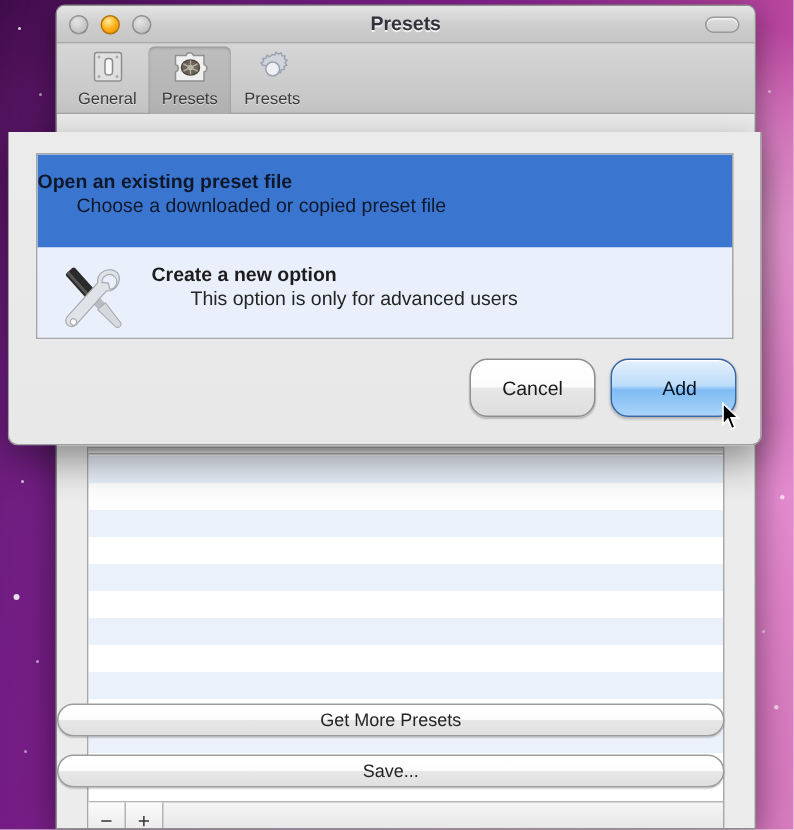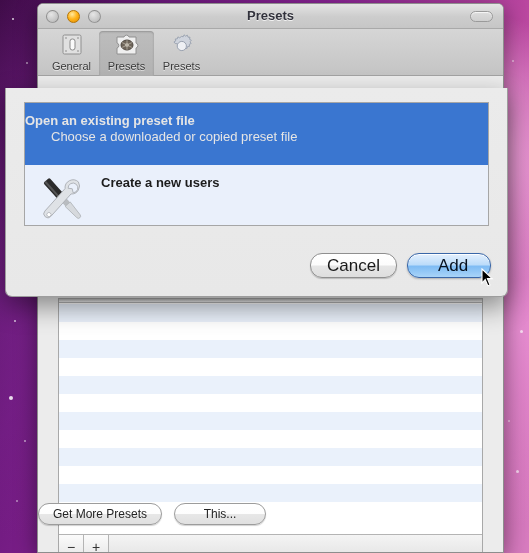--- a/index.html
+++ b/index.html
@@ -76,21 +76,21 @@
     background:linear-gradient(180deg,#f4f4f4,#e3e3e3);
     border-top:1px solid #b4b4b4; display:flex; align-items:stretch;
   }
   .segbtn {
     width:25px; display:flex; align-items:center; justify-content:center;
     border-right:1px solid #b4b4b4; font-size:14px; color:#333;
     background:linear-gradient(180deg,#fbfbfb,#e6e6e6);
   }
   .bottom-btns {
     position:absolute; left:0; right:20px; bottom:27px;
-    display:flex; gap:12px;
+    display:flex; justify-content:flex-end; gap:12px;flex-direction:column;
   }
   .cap-btn {
     height:22px; min-width:92px; padding:0 14px; border-radius:11px;
     border:1px solid #9c9c9c; font-size:12px; color:#242424;
     background:linear-gradient(180deg,#ffffff 0%,#fdfdfd 48%,#e7e7e7 52%,#e0e0e0 100%);
     box-shadow:0 1px 1px rgba(0,0,0,.18), inset 0 1px 0 rgba(255,255,255,.9);
     display:flex; align-items:center; justify-content:center;
   }
 
   
@@ -105,26 +105,26 @@
     position:absolute; left:18px; top:14px; right:18px; height:124px;
     border:1px solid #a6a6a6; background:#eaf0fb; overflow:hidden;
   }
   .opt { display:flex; align-items:flex-start; height:62px; padding:7px 0 0 0; }
   .opt.sel { background:#3a76d0; }
   .opt.unsel { background:#eaf0fb; }
   .opt .oico { width:76px; min-width:76px; height:56px; position:relative; }
   .opt .otxt { padding-top:3px; }
   .opt .ot1 { font-size:13px; font-weight:bold; color:#1c1c1c; }
   .opt .ot2 { font-size:13px; color:#242424; margin-top:1px;margin-left:26px; }
-  .opt.sel .ot1, .opt.sel .ot2 { color:#e5e5e5; }
+  .opt.sel .ot1, .opt.sel .ot2 { color:#0f172a; }
 
   .sheet-btns { position:absolute; right:16px; bottom:18px; display:flex; gap:10px; }
   .sbtn {
-    height:25px; min-width:84px; padding:0 16px; border-radius:12px;
-    font-size:17px; display:flex; align-items:center; justify-content:center;
+    height:39px; min-width:84px; padding:0 16px; border-radius:12px;
+    font-size:13px; display:flex; align-items:center; justify-content:center;
     border:1px solid #8f8f8f; color:#1a1a1a;
     background:linear-gradient(180deg,#ffffff 0%,#fcfcfc 48%,#e6e6e6 52%,#dedede 100%);
     box-shadow:0 1px 1px rgba(0,0,0,.2), inset 0 1px 0 rgba(255,255,255,.95);
   }
   .sbtn.default {
     border-color:#3a67a8; color:#07111f;
     background:linear-gradient(180deg,#e4f0fd 0%,#bcdcfa 46%,#7fbcf4 54%,#a9d4f8 100%);
     box-shadow:0 1px 2px rgba(0,0,0,.25), inset 0 1px 0 rgba(255,255,255,.9);
     padding-left:24px;
   }
@@ -222,21 +222,21 @@
         <div class="row plain"></div>
       </div>
       <div class="segbar">
         <div class="segbtn">−</div>
         <div class="segbtn">+</div>
       </div>
     </div>
 
     <div class="bottom-btns">
       <div class="cap-btn">Get More Presets</div>
-      <div class="cap-btn">This...</div>
+      <div class="cap-btn">Save...</div>
     </div>
 
   </div>
 </div>
 
 <div class="sheet">
 
   <div class="sheet-list">
 
     <div class="opt sel">
@@ -255,21 +255,22 @@
             <rect x="35" y="28" width="6" height="6" fill="#b9bcc0"></rect>
             <path d="M34.6 34h6.8l-1.2 16a2.2 2.2 0 01-4.4 0z" fill="#d6d9dd" stroke="#a9acb0" stroke-width=".7"></path>
           </g>
           <g transform="rotate(42 38 27)">
             <path d="M38 4a8 8 0 00-5.4 13.9v30.2a4 4 0 008 0V17.9A8 8 0 0038 4zm0 3.2a4.9 4.9 0 013.4 8.4l-3.4-2.4-3.4 2.4A4.9 4.9 0 0138 7.2z" fill="#dfe2e6" stroke="#a7aab0" stroke-width=".8"></path>
             <circle cx="38" cy="48" r="2.1" fill="#fff" stroke="#a7aab0" stroke-width=".7"></circle>
           </g>
         </svg>
       </div>
       <div class="otxt">
-        <div class="ot1">Create a new users</div>
+        <div class="ot1">Create a new option</div>
+        <div class="ot2">This option is only for advanced users</div>
       </div>
     </div>
 
   </div>
 
   <div class="sheet-btns">
     <div class="sbtn">Cancel</div>
     <div class="sbtn default">Add</div>
   </div>
 

